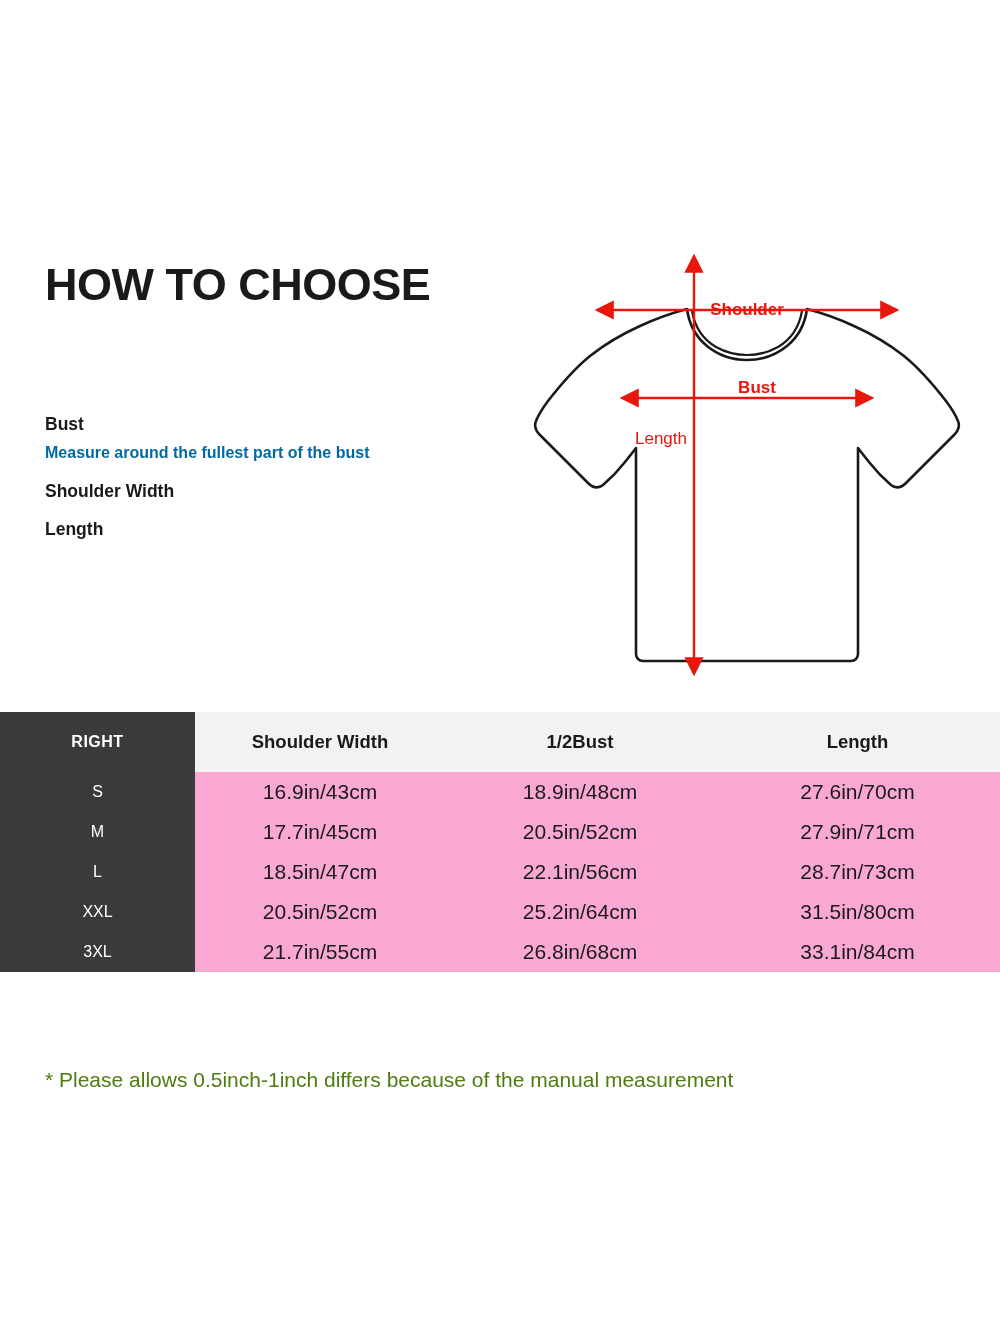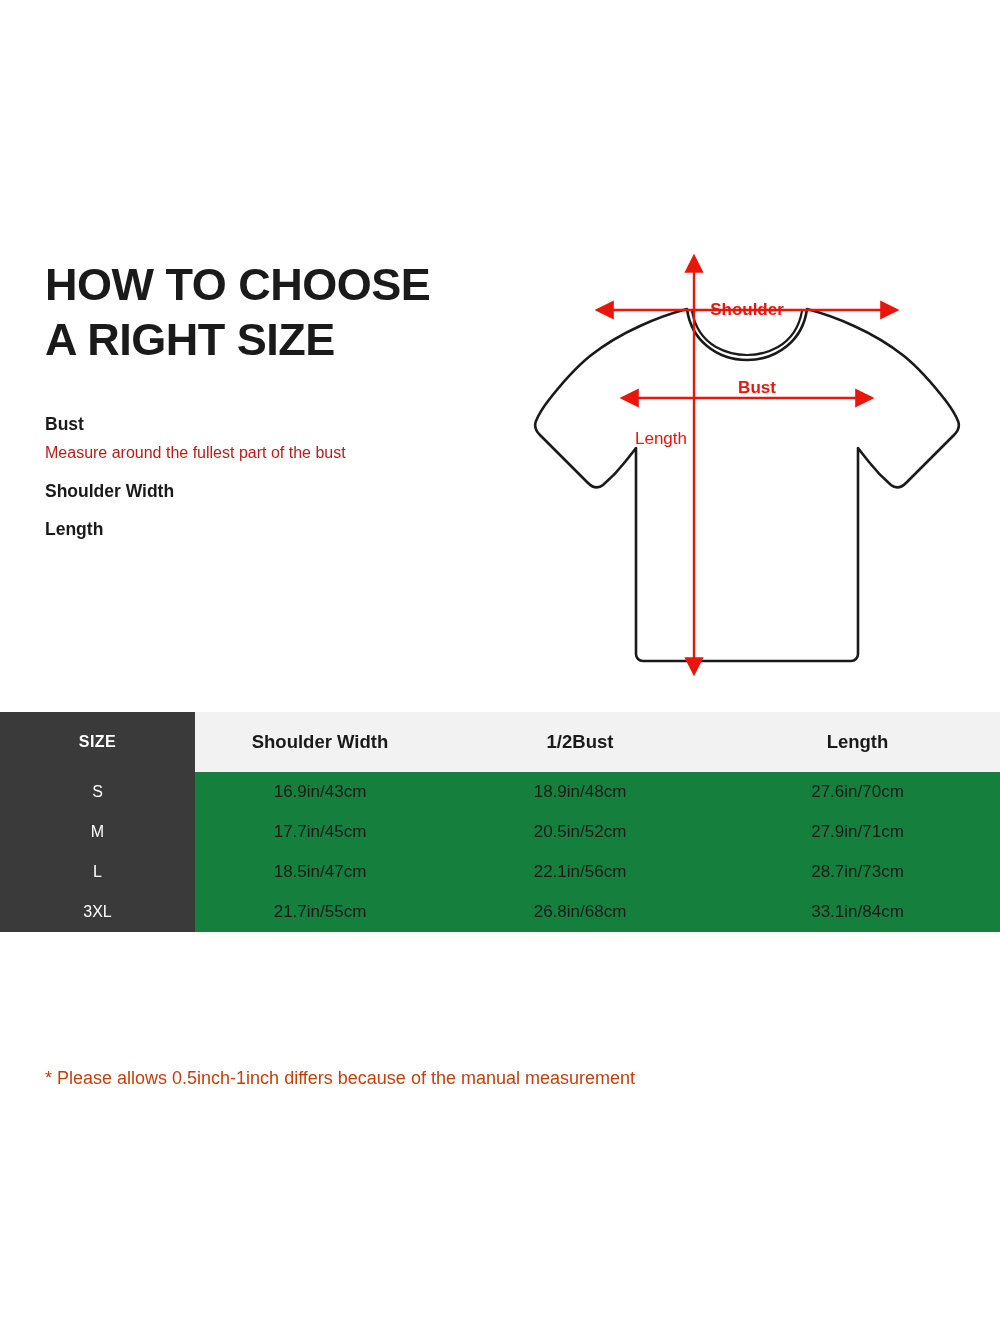--- a/index.html
+++ b/index.html
@@ -55,21 +55,22 @@
   }
   .def-term {
     font-size: 17.5px;
     font-weight: bold;
     color: #1a1a1a;
     margin-bottom: 6px;
   }
   .def-desc {
     font-size: 16px;
     line-height: 1.45;
-    color: #b91c1c;
+    color: #0369a1;
+    font-weight: bold;
   }
 
   
   .shirt-wrap {
     position: absolute;
     left: 512px;
     top: 238px;
     width: 470px;
     height: 450px;
   }
@@ -106,53 +107,52 @@
     vertical-align: middle;
   }
   .size-table thead th.col-size {
     background: #3a3a3a;
     color: #ffffff;
     font-size: 16px;
     letter-spacing: 0.5px;
   }
   .size-table tbody td {
     height: 40px;
-    font-size: 17px;
-    color: #1a1a1a;
-    background: #15803d;
+    font-size: 21px;
+    color: #1a1a1a;
+    background: #f9a8d4;
     vertical-align: middle;
   }
   .size-table tbody td.col-size {
     background: #3a3a3a;
     color: #ffffff;
     font-size: 16px;
   }
   .col-w-size { width: 195px; }
   .col-w-shoulder { width: 250px; }
   .col-w-bust { width: 270px; }
   .col-w-length { width: 285px; }
 
   .note {
     position: absolute;
     left: 45px;
     top: 1068px;
-    font-size: 18px;
-    color: #c2410c;
+    font-size: 21px;
+    color: #4d7c0f;
   }
 </style>
 </head>
 <body>
 
 <div class="page">
 
   <div class="top-section">
 
     <div class="headline">
       <div>HOW TO CHOOSE</div>
-      <div>A RIGHT SIZE</div>
     </div>
 
     <div class="defs">
       <div class="def-block">
         <div class="def-term">Bust</div>
         <div class="def-desc">Measure around the fullest part of the bust</div>
       </div>
       <div class="def-block">
         <div class="def-term">Shoulder Width</div>
       </div>
@@ -230,21 +230,21 @@
   <div class="table-area">
     <table class="size-table">
       <colgroup>
         <col class="col-w-size">
         <col class="col-w-shoulder">
         <col class="col-w-bust">
         <col class="col-w-length">
       </colgroup>
       <thead>
         <tr>
-          <th class="col-size">SIZE</th>
+          <th class="col-size">RIGHT</th>
           <th>Shoulder Width</th>
           <th>1/2Bust</th>
           <th>Length</th>
         </tr>
       </thead>
       <tbody>
         <tr>
           <td class="col-size">S</td>
           <td>16.9in/43cm</td>
           <td>18.9in/48cm</td>
@@ -256,20 +256,26 @@
           <td>20.5in/52cm</td>
           <td>27.9in/71cm</td>
         </tr>
         <tr>
           <td class="col-size">L</td>
           <td>18.5in/47cm</td>
           <td>22.1in/56cm</td>
           <td>28.7in/73cm</td>
         </tr>
         <tr>
+          <td class="col-size">XXL</td>
+          <td>20.5in/52cm</td>
+          <td>25.2in/64cm</td>
+          <td>31.5in/80cm</td>
+        </tr>
+        <tr>
           <td class="col-size">3XL</td>
           <td>21.7in/55cm</td>
           <td>26.8in/68cm</td>
           <td>33.1in/84cm</td>
         </tr>
       </tbody>
     </table>
   </div>
 
   <div class="note">* Please allows 0.5inch-1inch differs because of the  manual measurement</div>

